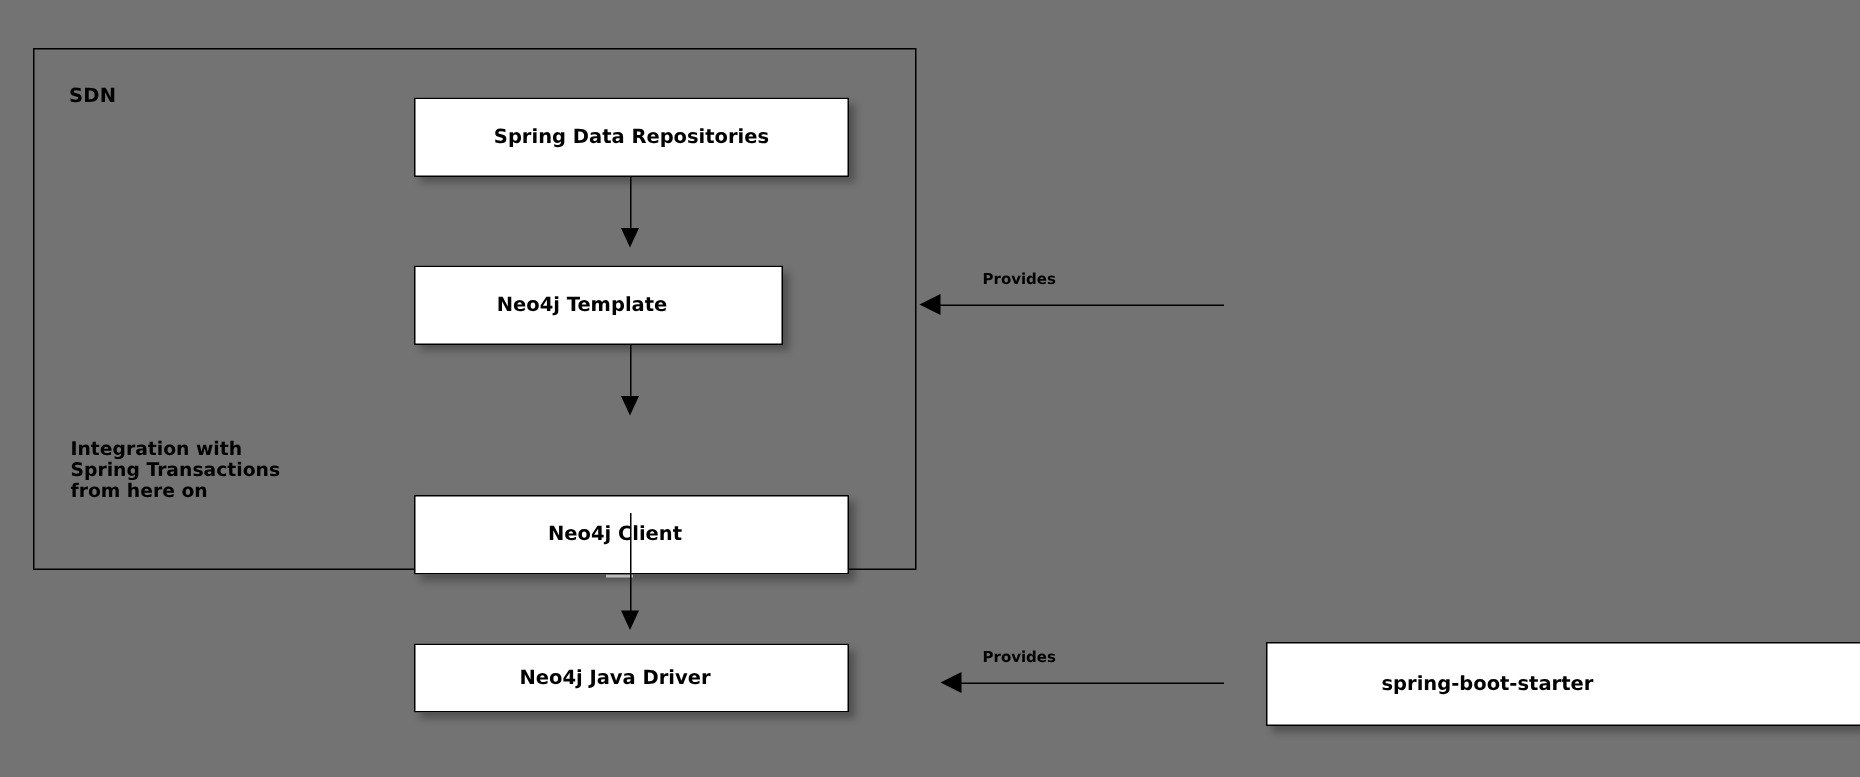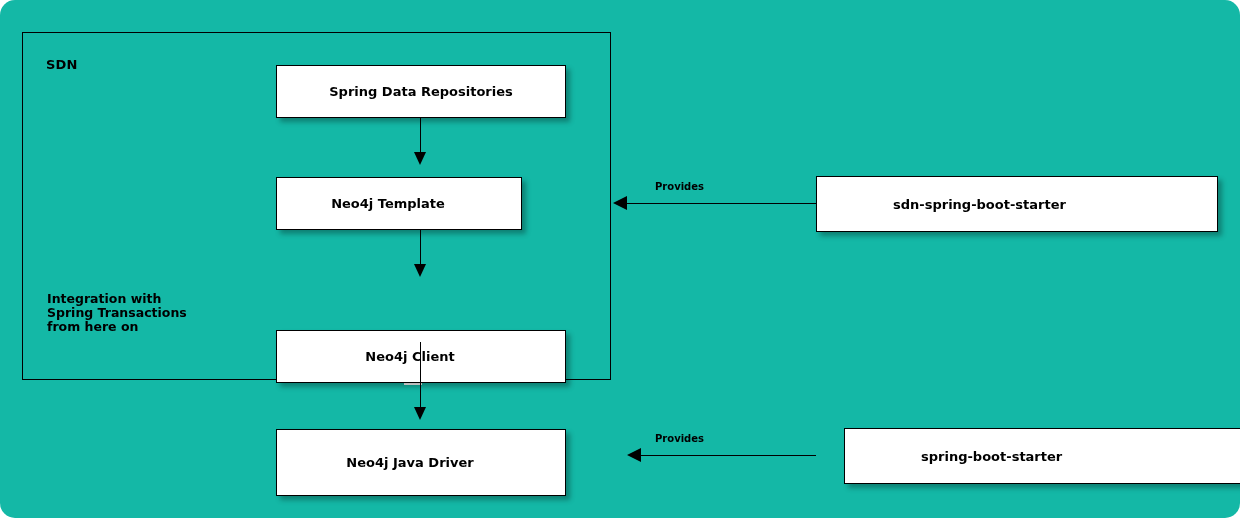--- a/index.html
+++ b/index.html
@@ -8,23 +8,22 @@
     background: #ffffff;
   }
   body {
     font-family: "DejaVu Sans", "Liberation Sans", sans-serif;
     -webkit-font-smoothing: antialiased;
   }
   #canvas {
     position: relative;
     width: 1240px;
     height: 518px;
-    background: #14b8a6;
+    background: #737373;
     overflow: hidden;
-    border-radius: 15px;
   }
 
   
   .group-box {
     position: absolute;
     border: 1.6px solid #000000;
     background: transparent;
     box-sizing: border-box;
   }
   
@@ -140,27 +139,24 @@
   <div class="vline" style="left:420px; top:230px; height:43px;"></div>
   <div class="arrow-down" style="left:414px; top:264px;"></div>
 
   <div class="node shift-left" style="left:276px; top:289px; width:290px; height:53px;margin-top:41px;">
     <span class="node-label">Neo4j Client</span>
   </div>
 
   <div class="vline" style="left:420px; top:342px; height:74px;"></div>
   <div class="arrow-down" style="left:414px; top:407px;"></div>
 
-  <div class="node shift-left" style="left:276px; top:429px; width:290px; height:67px;">
+  <div class="node shift-left" style="left:276px; top:429px; width:290px; height:46px;">
     <span class="node-label">Neo4j Java Driver</span>
   </div>
 
-  <div class="node wide" style="left:816px; top:176px; width:402px; height:56px;">
-    <span class="node-label">sdn-spring-boot-starter</span>
-  </div>
 
   <div class="hline" style="left:626px; top:203px; width:190px;"></div>
   <div class="arrow-left" style="left:613px; top:196px;"></div>
   <div class="edge-label" style="left:655px; top:181px;">Provides</div>
 
   <div class="node wide" style="left:844px; top:428px; width:402px; height:56px;justify-content:flex-end;">
     <span class="node-label">spring-boot-starter</span>
   </div>
 
   <div class="hline" style="left:640px; top:455px; width:176px;"></div>

